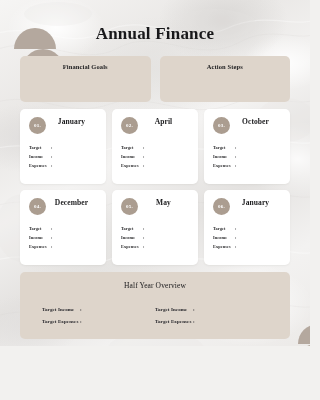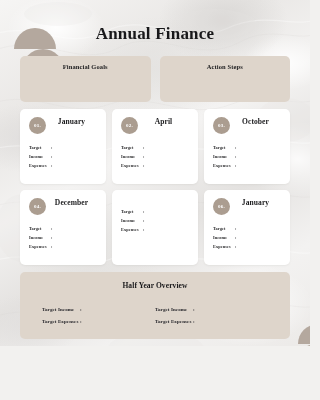--- a/index.html
+++ b/index.html
@@ -190,21 +190,21 @@
     background: #ded5cb;
     border-radius: 5px;
     margin-top: 7px;
     height: 67px;
     box-sizing: border-box;
     padding: 9px 0 0 0;
   }
   .overview-title {
     text-align: center;
     font-size: 7.5px;
-    font-weight: bold;
+    font-weight: normal;
     color: #18181a;
     letter-spacing: .1px;
   }
   .ov-grid {
     display: grid;
     grid-template-columns: 1fr 1fr;
     margin-top: 17px;
     padding: 0 22px;
   }
   .ov-col { }
@@ -355,20 +355,24 @@
             <span class="col">:</span>
           </div>
           <div class="crow">
             <span class="lab">Expenses</span>
             <span class="col">:</span>
           </div>
         </div>
       </article>
 
       <article class="card">
+        <div class="card-head">
+          <span class="badge">05.</span>
+          <span class="month-name">May</span>
+        </div>
         <div class="card-rows">
           <div class="crow">
             <span class="lab">Target</span>
             <span class="col">:</span>
           </div>
           <div class="crow">
             <span class="lab">Income</span>
             <span class="col">:</span>
           </div>
           <div class="crow">

